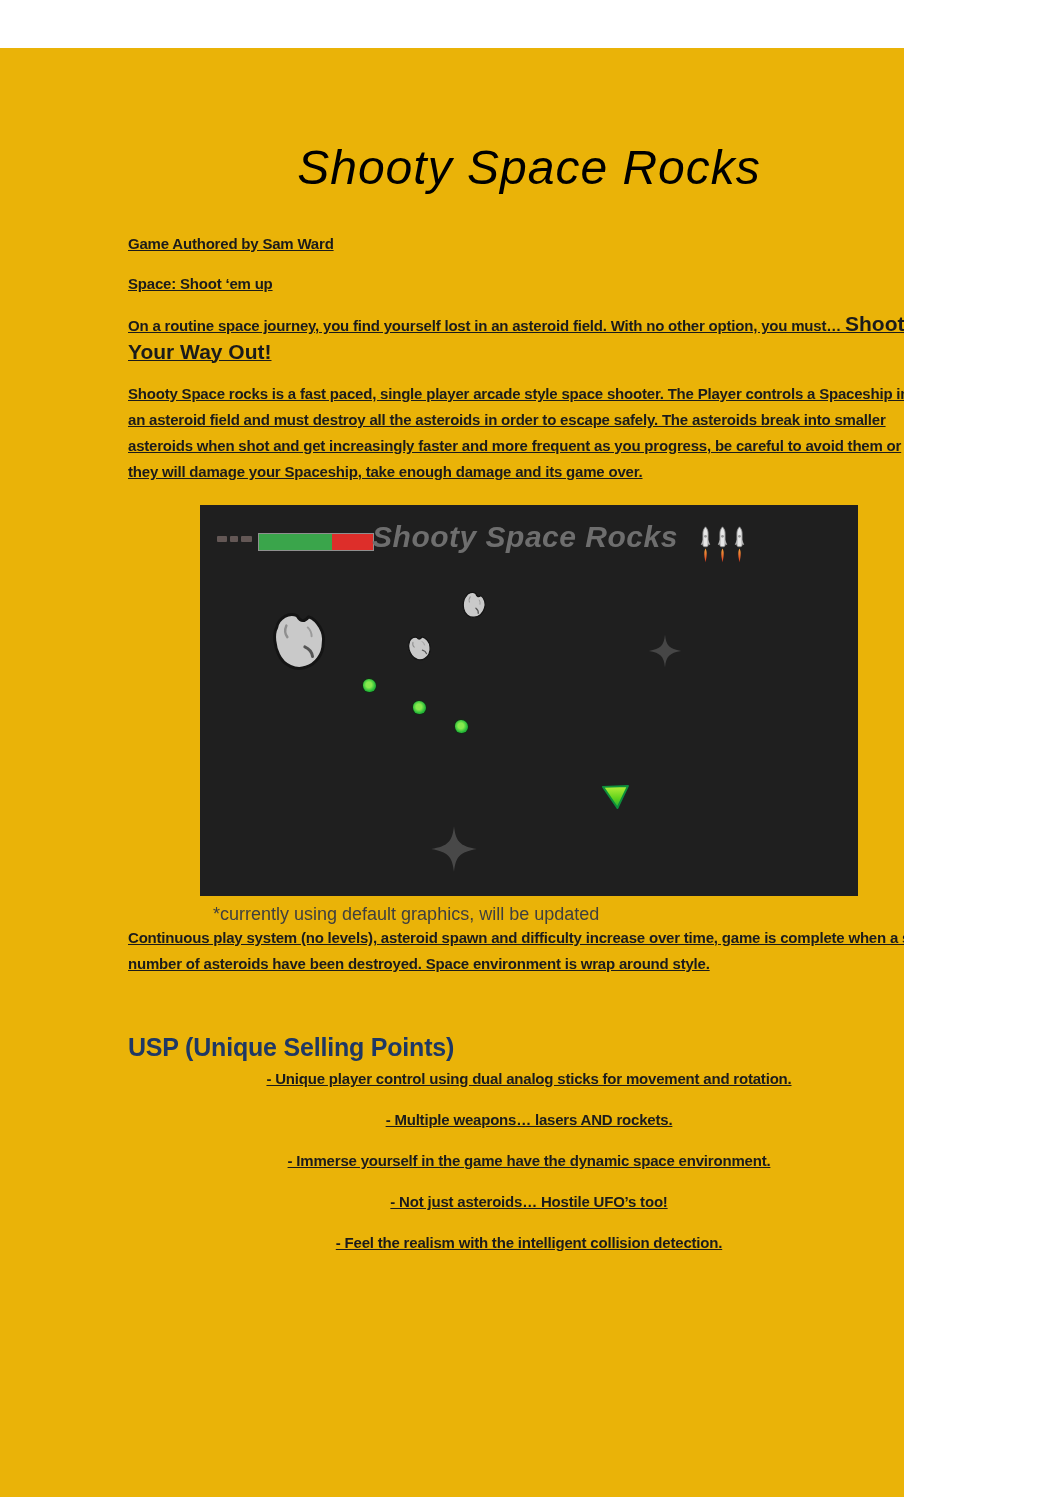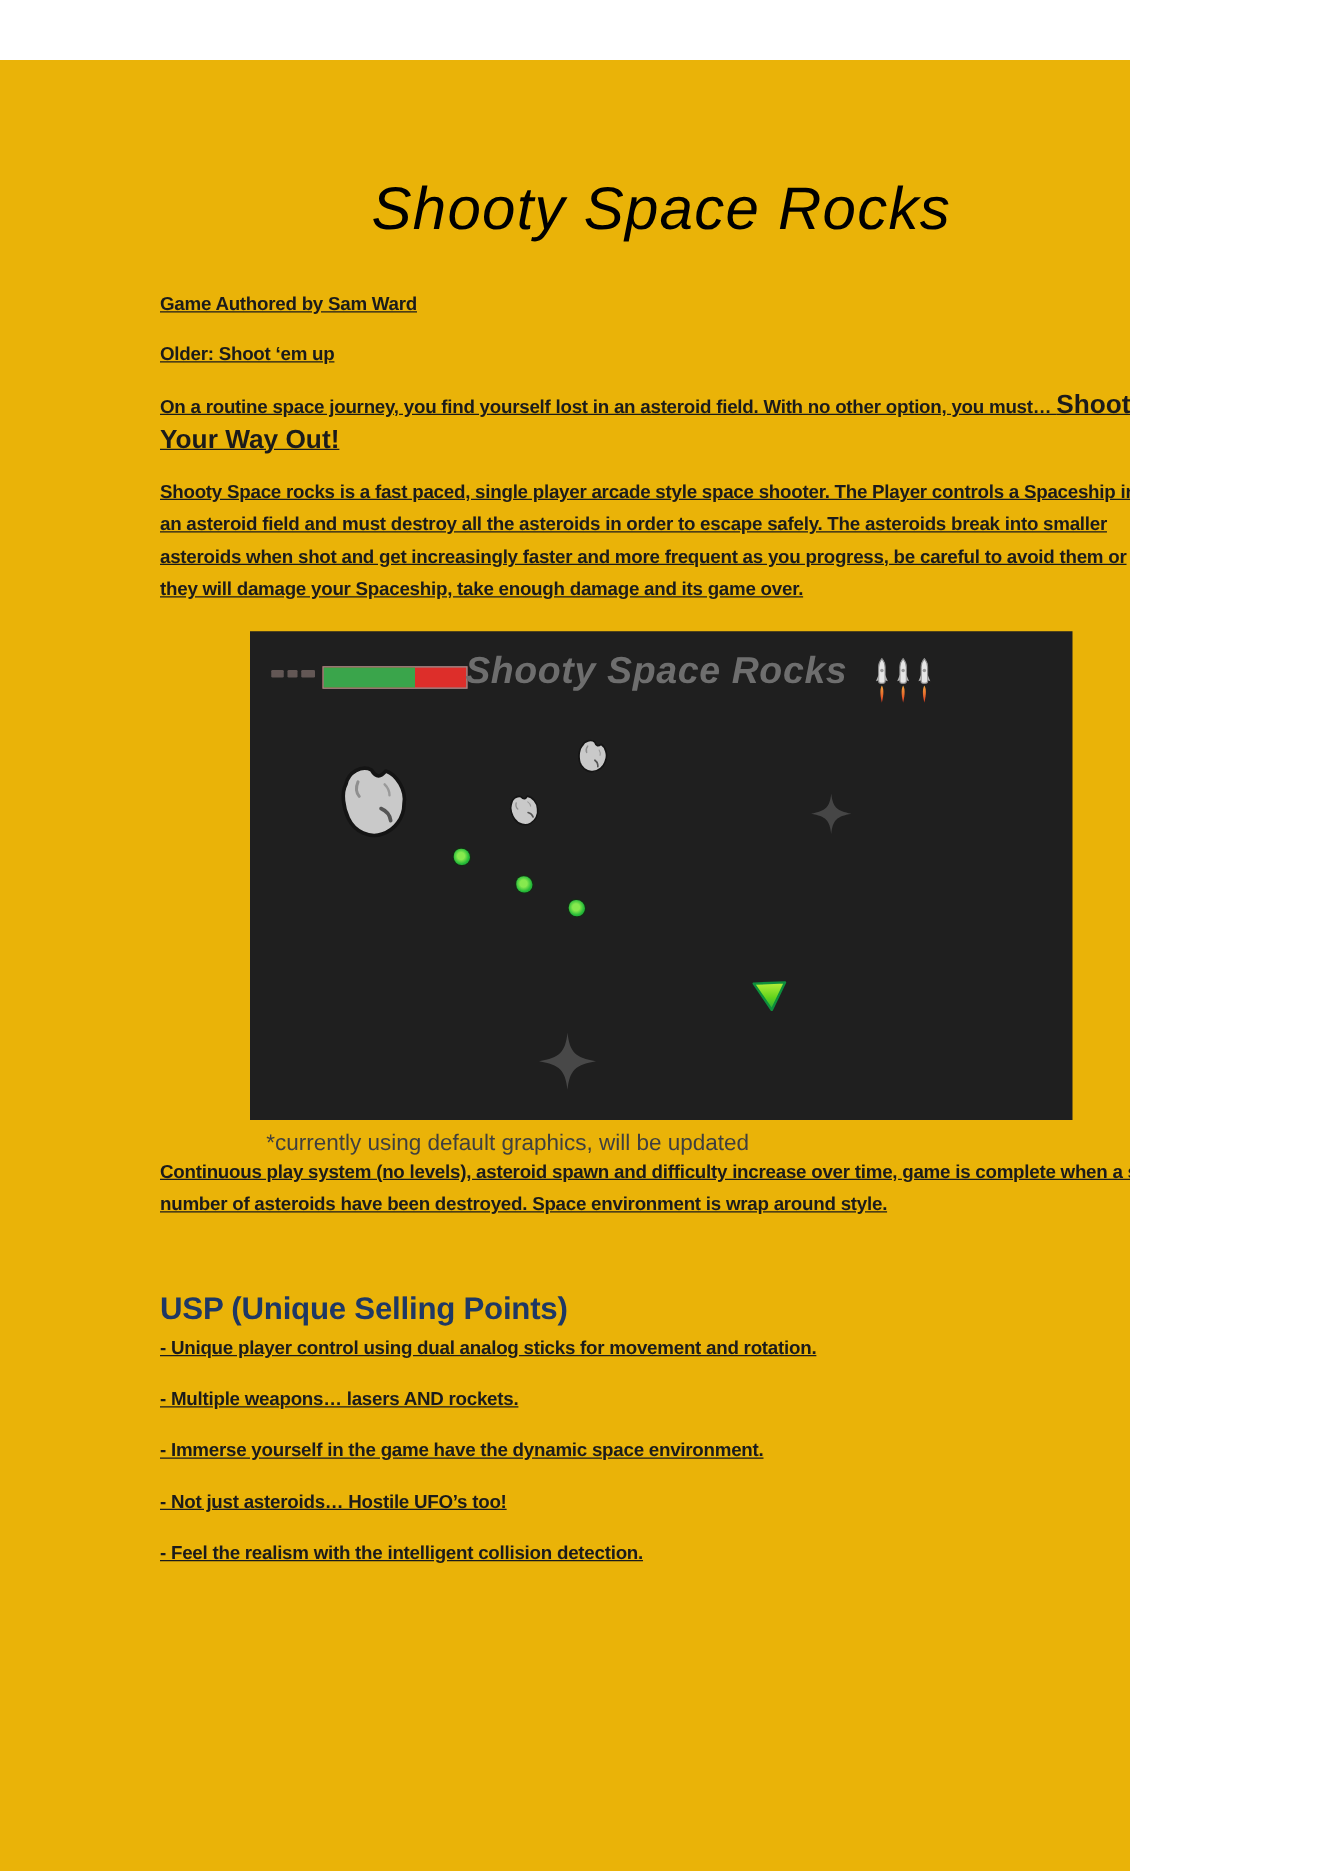--- a/index.html
+++ b/index.html
@@ -89,21 +89,21 @@
     letter-spacing:0;
   }
   .after-shot{margin-top:26px;}
   .usp-heading{
     margin:56px 0 4px 0;
     font-size:25px;
     font-weight:700;
     color:#1f3864;
     letter-spacing:-0.2px;
   }
-  .usp-list p.body-text{margin:0 0 15px 0;}
+  .usp-list p.body-text{margin:0 0 15px 0;text-align:center;}
 </style>
 </head>
 <body>
 
 <svg width="0" height="0" style="position:absolute">
   <defs>
     <linearGradient id="flameGrad" x1="0" y1="0" x2="0" y2="1">
       <stop offset="0" stop-color="#f2a33c"></stop>
         <stop offset="1" stop-color="#e0391e"></stop>
     </linearGradient>
@@ -133,21 +133,21 @@
     </symbol>
   </defs>
 </svg>
 
 <div class="page">
   <div class="content">
 
     <h1 class="doc-title">Shooty Space Rocks</h1>
 
     <p class="body-text">Game Authored by Sam Ward</p>
-    <p class="body-text">Older: Shoot ‘em up</p>
+    <p class="body-text">Space: Shoot ‘em up</p>
 
     <p class="body-text"><span>On a routine space journey, you find yourself lost in an asteroid field. With no other option, you must… </span><span class="highlight-big">Shoot Your Way Out!</span></p>
 
 
     <p class="body-text">Shooty Space rocks is a fast paced, single player arcade style space shooter. The Player controls a Spaceship in an asteroid field and must destroy all the asteroids in order to escape safely. The asteroids break into smaller asteroids when shot and get increasingly faster and more frequent as you progress, be careful to avoid them or they will damage your Spaceship, take enough damage and its game over.</p>
 
     <div class="game-shot">
       <div class="hud-debug">
           <i></i>
           <i></i>

